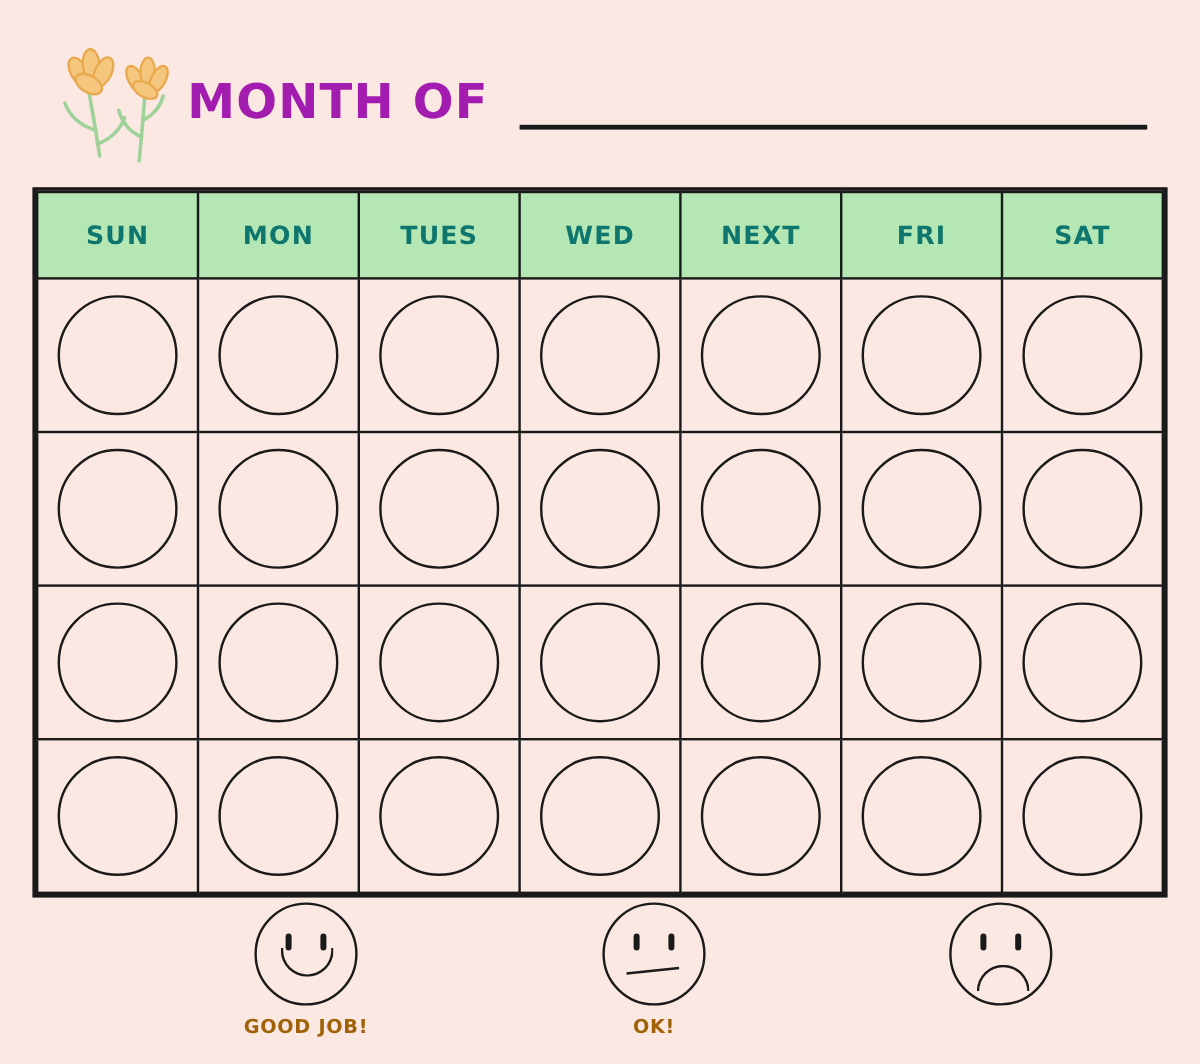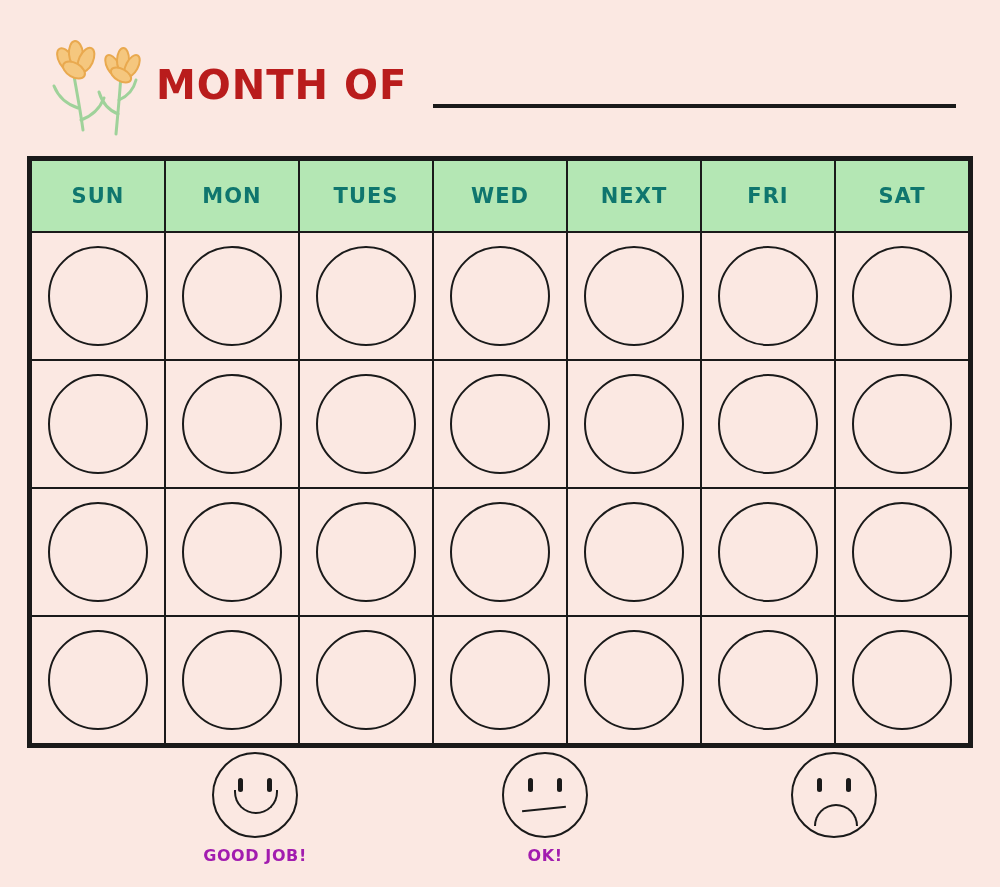--- a/index.html
+++ b/index.html
@@ -33,21 +33,21 @@
   .flowers {
     width: 120px;
     height: 110px;
     flex: 0 0 120px;
     position: relative;
   }
   .title {
     font-size: 40px;
     font-weight: bold;
     letter-spacing: 1px;
-    color: #b91c1c;
+    color: #a21caf;
     white-space: nowrap;
     margin-left: 8px;
     font-family: "DejaVu Sans", sans-serif;
   }
   .title-line {
     flex: 1 1 auto;
     border-bottom: 4px solid #1a1a1a;
     margin-left: 26px;
     margin-right: 16px;
     height: 42px;
@@ -154,21 +154,21 @@
     width: 40px;
     height: 20px;
     border: 2px solid #1a1a1a;
     border-bottom: none;
     border-radius: 40px 40px 0 0;
   }
   .legend-label {
     font-size: 16px;
     font-weight: bold;
     letter-spacing: 0.6px;
-    color: #a21caf;
+    color: #a16207;
     font-family: "DejaVu Sans", sans-serif;
     white-space: nowrap;
   }
   #legend-0 { left: 78px; top: 0; }
   #legend-1 { left: 368px; top: 0; }
   #legend-2 { left: 657px; top: 0; }
 </style>
 </head>
 <body>
 

